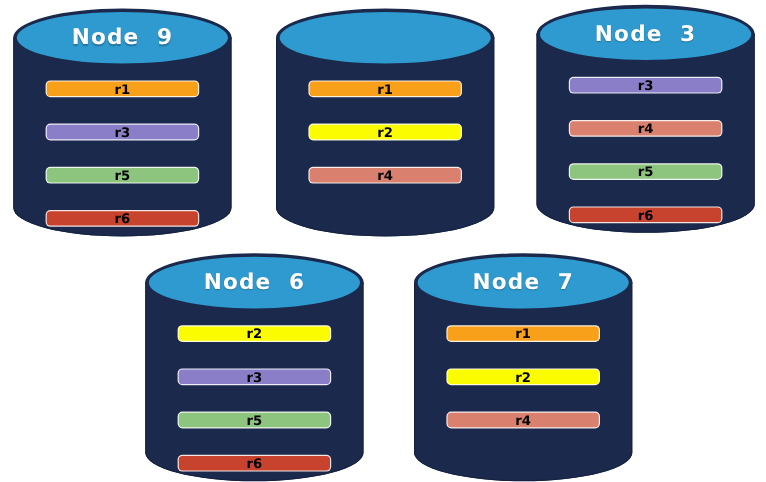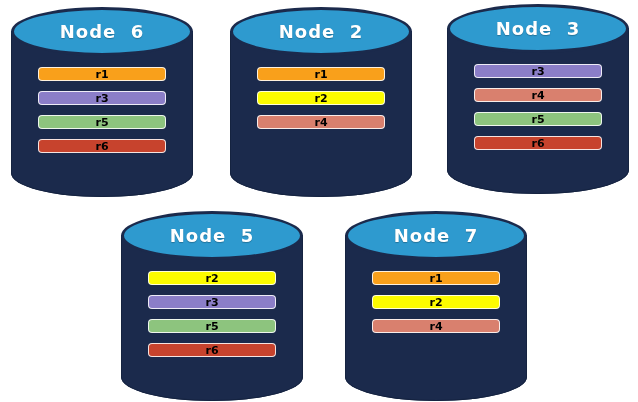--- a/index.html
+++ b/index.html
@@ -59,21 +59,21 @@
     white-space: pre;
     text-shadow: 0 1px 1px rgba(0,0,0,0.25);
   }
   .bars {
     position: absolute;
     left: 0; right: 0;
     top: 60px;
     display: flex;
     flex-direction: column;
     align-items: center;
-    gap: 10px;
+    gap: 22px;
   }
   .bar {
     width: 126px;
     height: 12px;
     border: 1px solid rgba(255,255,255,0.85);
     border-radius: 4px;
     display: flex;
     align-items: center;
     justify-content: center;
     color: #000000;
@@ -83,53 +83,52 @@
   }
 </style>
 </head>
 <body>
 
 <div class="canvas">
   <div id="nodes-root">
       <div class="cyl pos-1">
     <div class="cyl-body"></div>
     <div class="cyl-top"></div>
-    <div class="cyl-title">Node  6</div>
+    <div class="cyl-title">Node  9</div>
     <div class="bars">
           <div class="bar" style="background: rgb(249, 160, 27);">r1</div>
           <div class="bar" style="background: rgb(139, 126, 200);">r3</div>
           <div class="bar" style="background: rgb(141, 196, 126);">r5</div>
           <div class="bar" style="background: rgb(199, 67, 45);">r6</div>
         </div>
   </div>
       <div class="cyl pos-2">
     <div class="cyl-body"></div>
     <div class="cyl-top"></div>
-    <div class="cyl-title">Node  2</div>
     <div class="bars">
           <div class="bar" style="background: rgb(249, 160, 27);">r1</div>
           <div class="bar" style="background: rgb(252, 252, 0);">r2</div>
           <div class="bar" style="background: rgb(217, 128, 110);">r4</div>
         </div>
   </div>
       <div class="cyl pos-3">
     <div class="cyl-body"></div>
     <div class="cyl-top"></div>
     <div class="cyl-title">Node  3</div>
     <div class="bars">
           <div class="bar" style="background: rgb(139, 126, 200);">r3</div>
           <div class="bar" style="background: rgb(217, 128, 110);">r4</div>
           <div class="bar" style="background: rgb(141, 196, 126);">r5</div>
           <div class="bar" style="background: rgb(199, 67, 45);">r6</div>
         </div>
   </div>
       <div class="cyl pos-4">
     <div class="cyl-body"></div>
     <div class="cyl-top"></div>
-    <div class="cyl-title">Node  5</div>
+    <div class="cyl-title">Node  6</div>
     <div class="bars">
           <div class="bar" style="background: rgb(252, 252, 0);">r2</div>
           <div class="bar" style="background: rgb(139, 126, 200);">r3</div>
           <div class="bar" style="background: rgb(141, 196, 126);">r5</div>
           <div class="bar" style="background: rgb(199, 67, 45);">r6</div>
         </div>
   </div>
       <div class="cyl pos-5">
     <div class="cyl-body"></div>
     <div class="cyl-top"></div>

